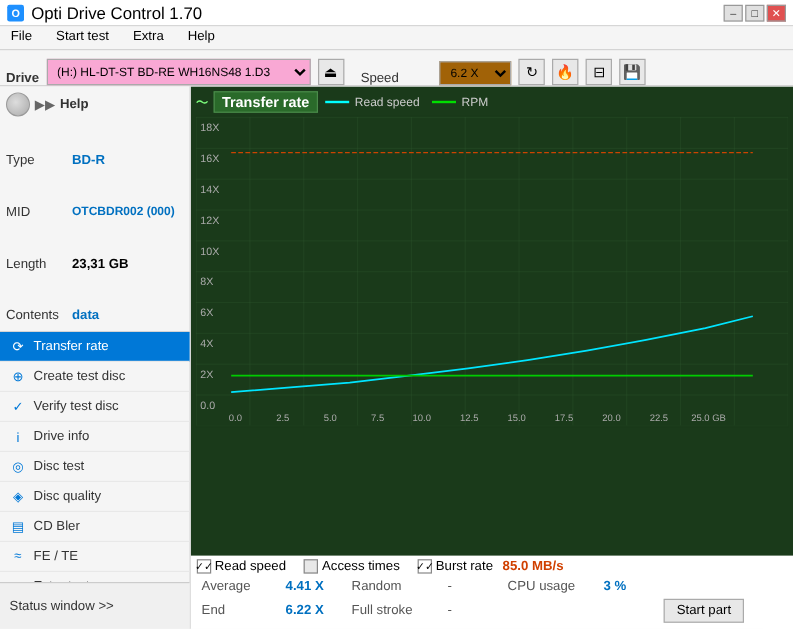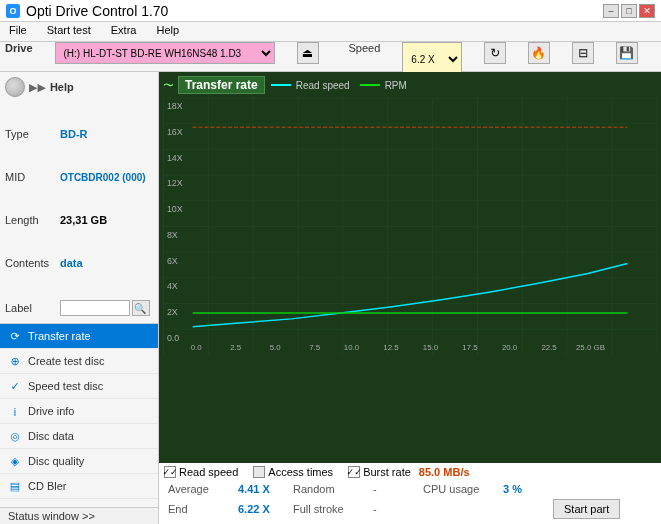--- a/index.html
+++ b/index.html
@@ -75,24 +75,24 @@
       color: #000;
       padding: 2px 5px;
       cursor: pointer;
     }
 
     
     .toolbar {
       background: #f5f5f5;
       height: 30px;
       display: flex;
-      align-items: flex-start;
+      align-items: flex-end;
       padding: 0 5px;
       border-bottom: 1px solid #ccc;
-      gap: 22px;
+      gap: 6px;
     }
     .toolbar-label {
       font-size: 11px;
       font-weight: bold;
       color: #333;
     }
     .drive-select {
       height: 22px;
       border: 1px solid #aaa;
       background: #f9a8d4;
@@ -110,26 +110,27 @@
       justify-content: center;
       cursor: pointer;
       font-size: 12px;
     }
     .toolbar-speed-label {
       font-size: 11px;
       color: #333;
       margin-left: 8px;
     }
     .speed-select {
-      height: 34px;
+      height: 20px;
       border: 1px solid #aaa;
-      background: #fef9c3;
+      background: #a16207;
       font-size: 10px;
       padding: 0 4px;
       width: 60px;
+      margin-left: 28px;
     }
 
     
     .main-layout {
       display: flex;
       height: calc(524px - 72px);
     }
 
     
     .left-panel {
@@ -159,21 +160,20 @@
       border-radius: 50%;
       border: 1px solid #999;
     }
     .disc-arrow {
       font-size: 11px;
       color: #666;
       cursor: pointer;
     }
     .disc-row {
       display: flex;
-      align-items: center;
       margin-bottom: 2px;
       font-size: 11px;
       margin-top: 31px;
     }
     .disc-row-label {
       color: #333;
       width: 55px;
       flex-shrink: 0;
     }
     .disc-row-value {
@@ -229,21 +229,21 @@
       align-items: center;
       justify-content: center;
       font-size: 11px;
       color: #0078d7;
     }
     .nav-item.active .nav-icon { color: white; }
 
     
     .status-nav {
       border-top: 1px solid #ccc;
-      padding: 2px 8px;
+      padding: 13px 8px;
       font-size: 11px;
       color: #333;
       cursor: pointer;
       background: #f0f0f0;
       display: flex;
       align-items: center;
       gap: 4px;
     }
 
     
@@ -384,47 +384,42 @@
         <span class="disc-row-value" style="font-size:10px;">OTCBDR002 (000)</span>
       </div>
       <div class="disc-row">
         <span class="disc-row-label">Length</span>
         <span class="disc-row-value black">23,31 GB</span>
       </div>
       <div class="disc-row">
         <span class="disc-row-label">Contents</span>
         <span class="disc-row-value link">data</span>
       </div>
-      <div class="disc-row">
-        <span class="disc-row-label">Label</span>
-        <input class="label-input" type="text" style="">
-        <button class="label-btn">🔍</button>
-      </div>
     </div>
 
     <div class="nav-section">
       <div class="nav-item active">
         <span class="nav-icon">⟳</span>
         <span>Transfer rate</span>
       </div>
       <div class="nav-item">
         <span class="nav-icon">⊕</span>
         <span>Create test disc</span>
       </div>
       <div class="nav-item">
         <span class="nav-icon">✓</span>
-        <span>Speed test disc</span>
+        <span>Verify test disc</span>
       </div>
       <div class="nav-item">
         <span class="nav-icon">ℹ</span>
         <span>Drive info</span>
       </div>
       <div class="nav-item">
         <span class="nav-icon">◎</span>
-        <span>Disc data</span>
+        <span>Disc test</span>
       </div>
       <div class="nav-item">
         <span class="nav-icon">◈</span>
         <span>Disc quality</span>
       </div>
       <div class="nav-item">
         <span class="nav-icon">▤</span>
         <span>CD Bler</span>
       </div>
       <div class="nav-item">

